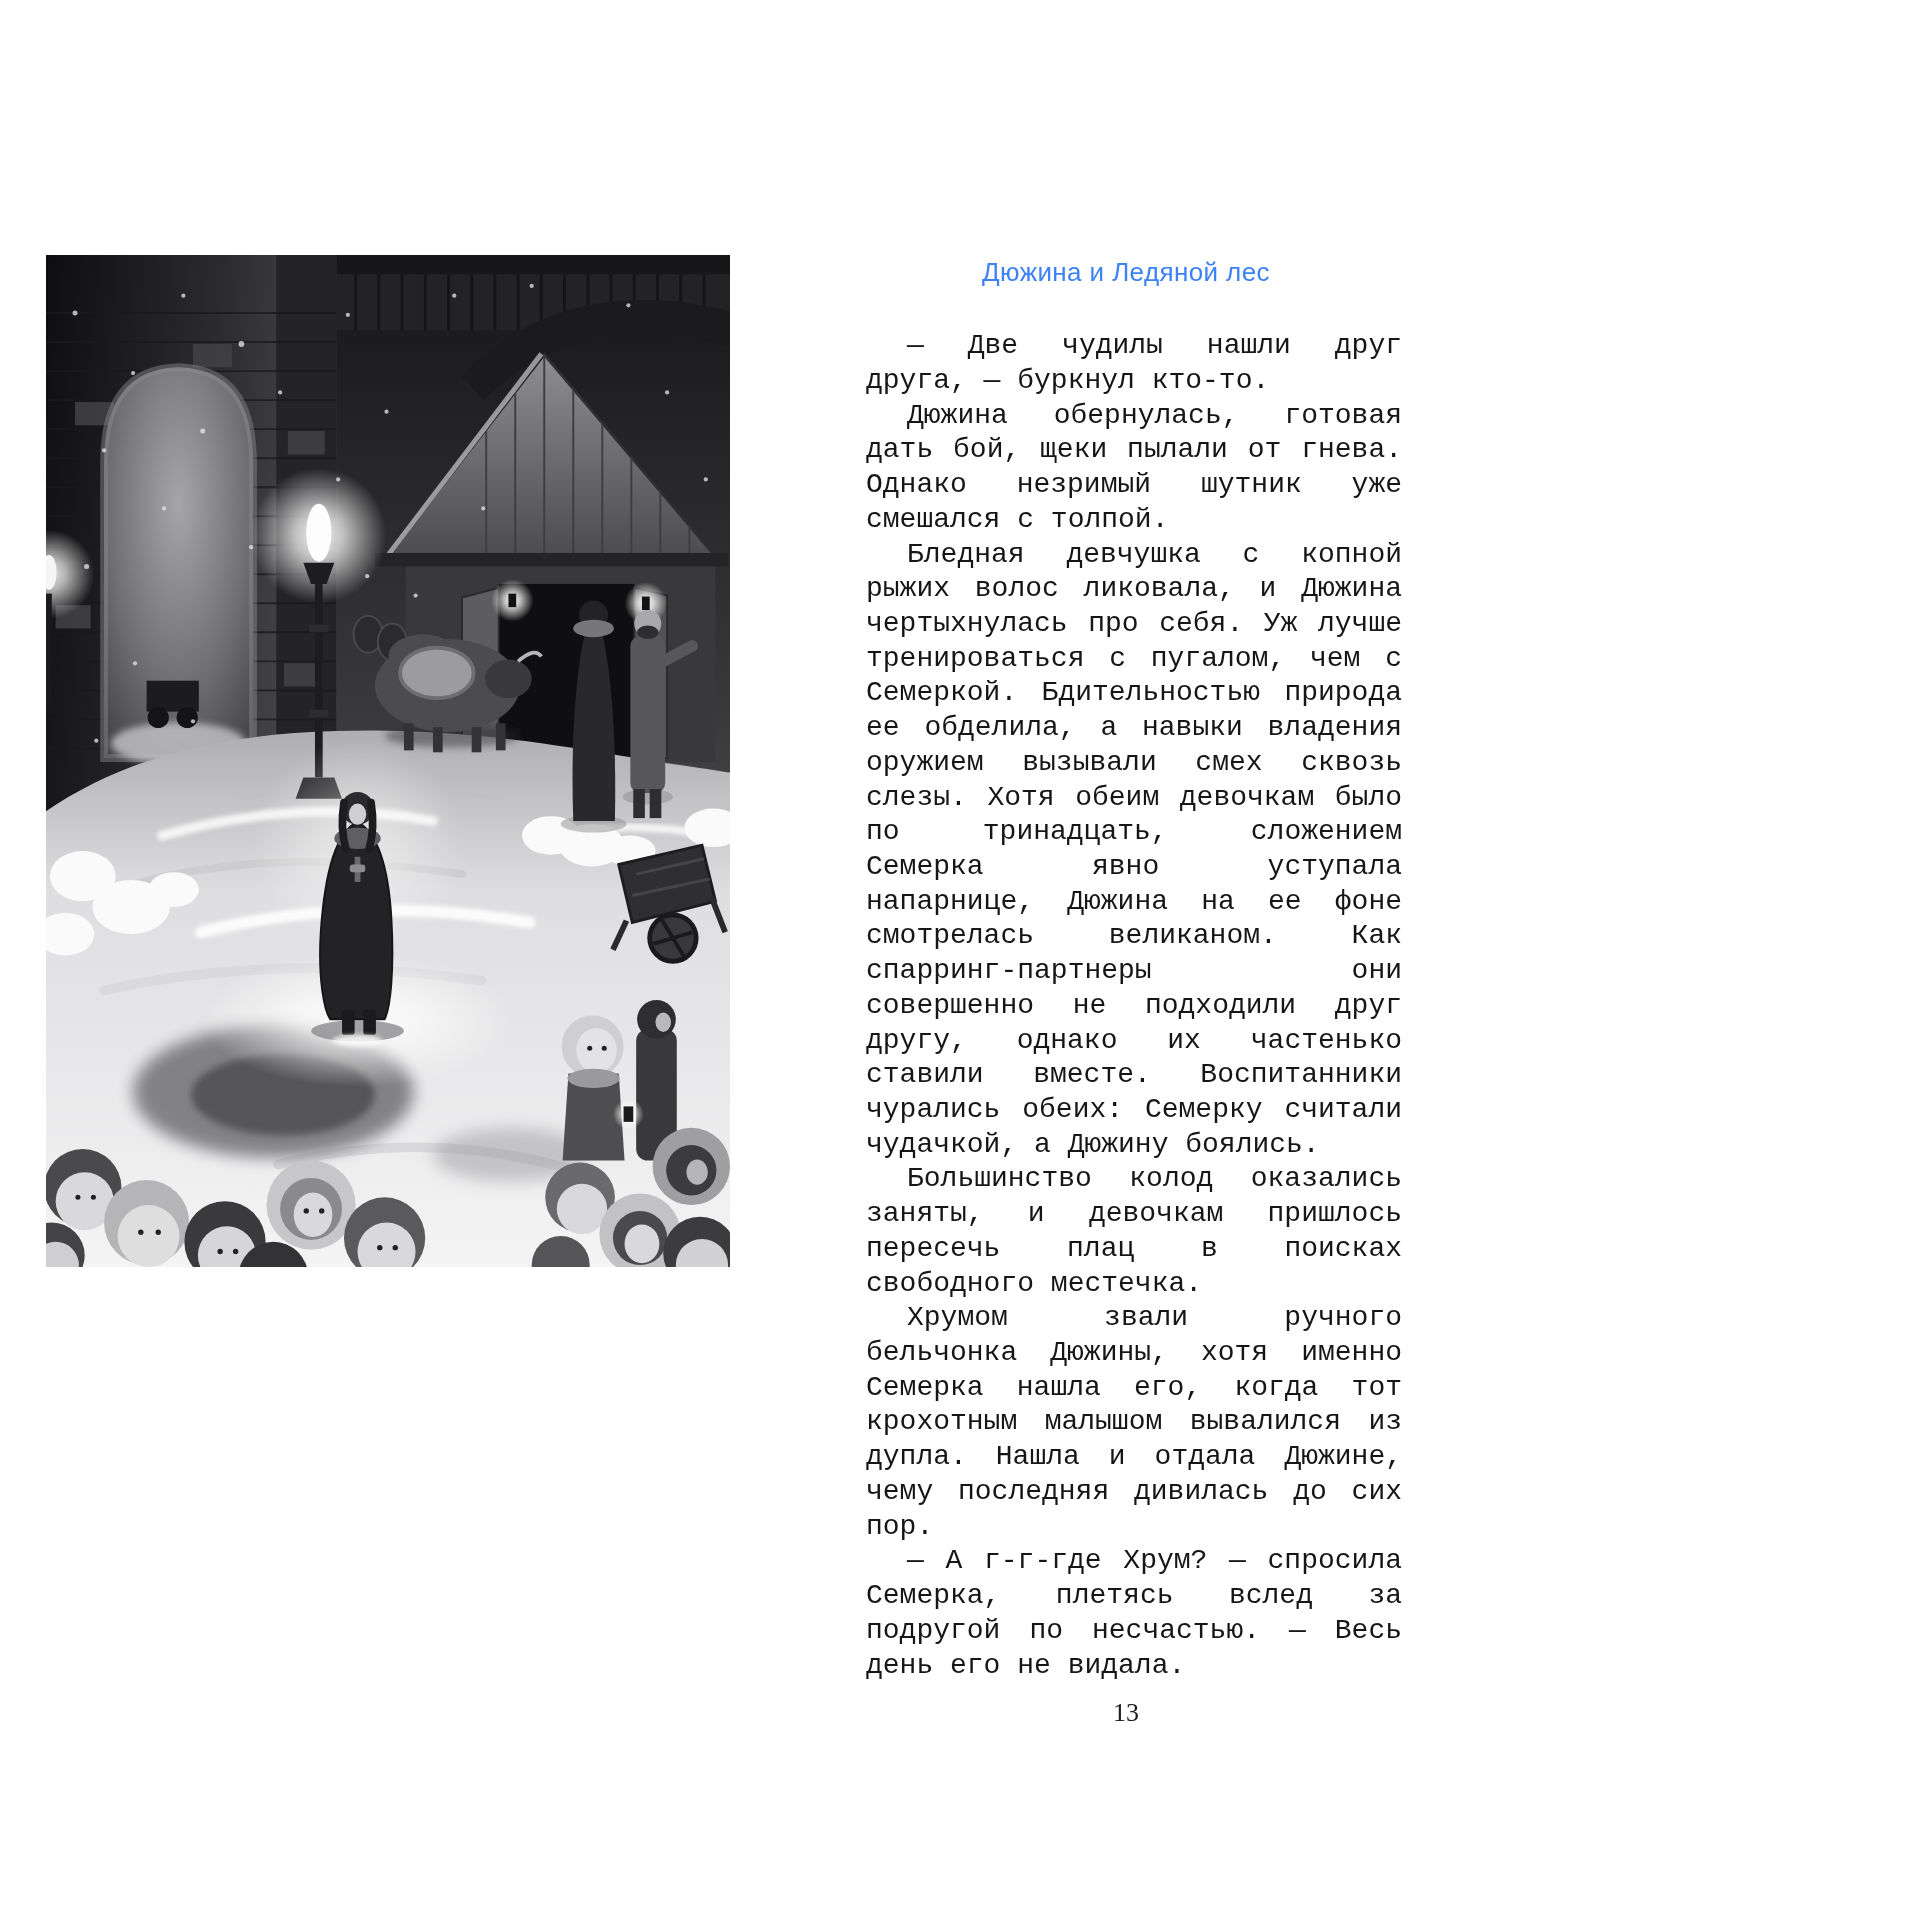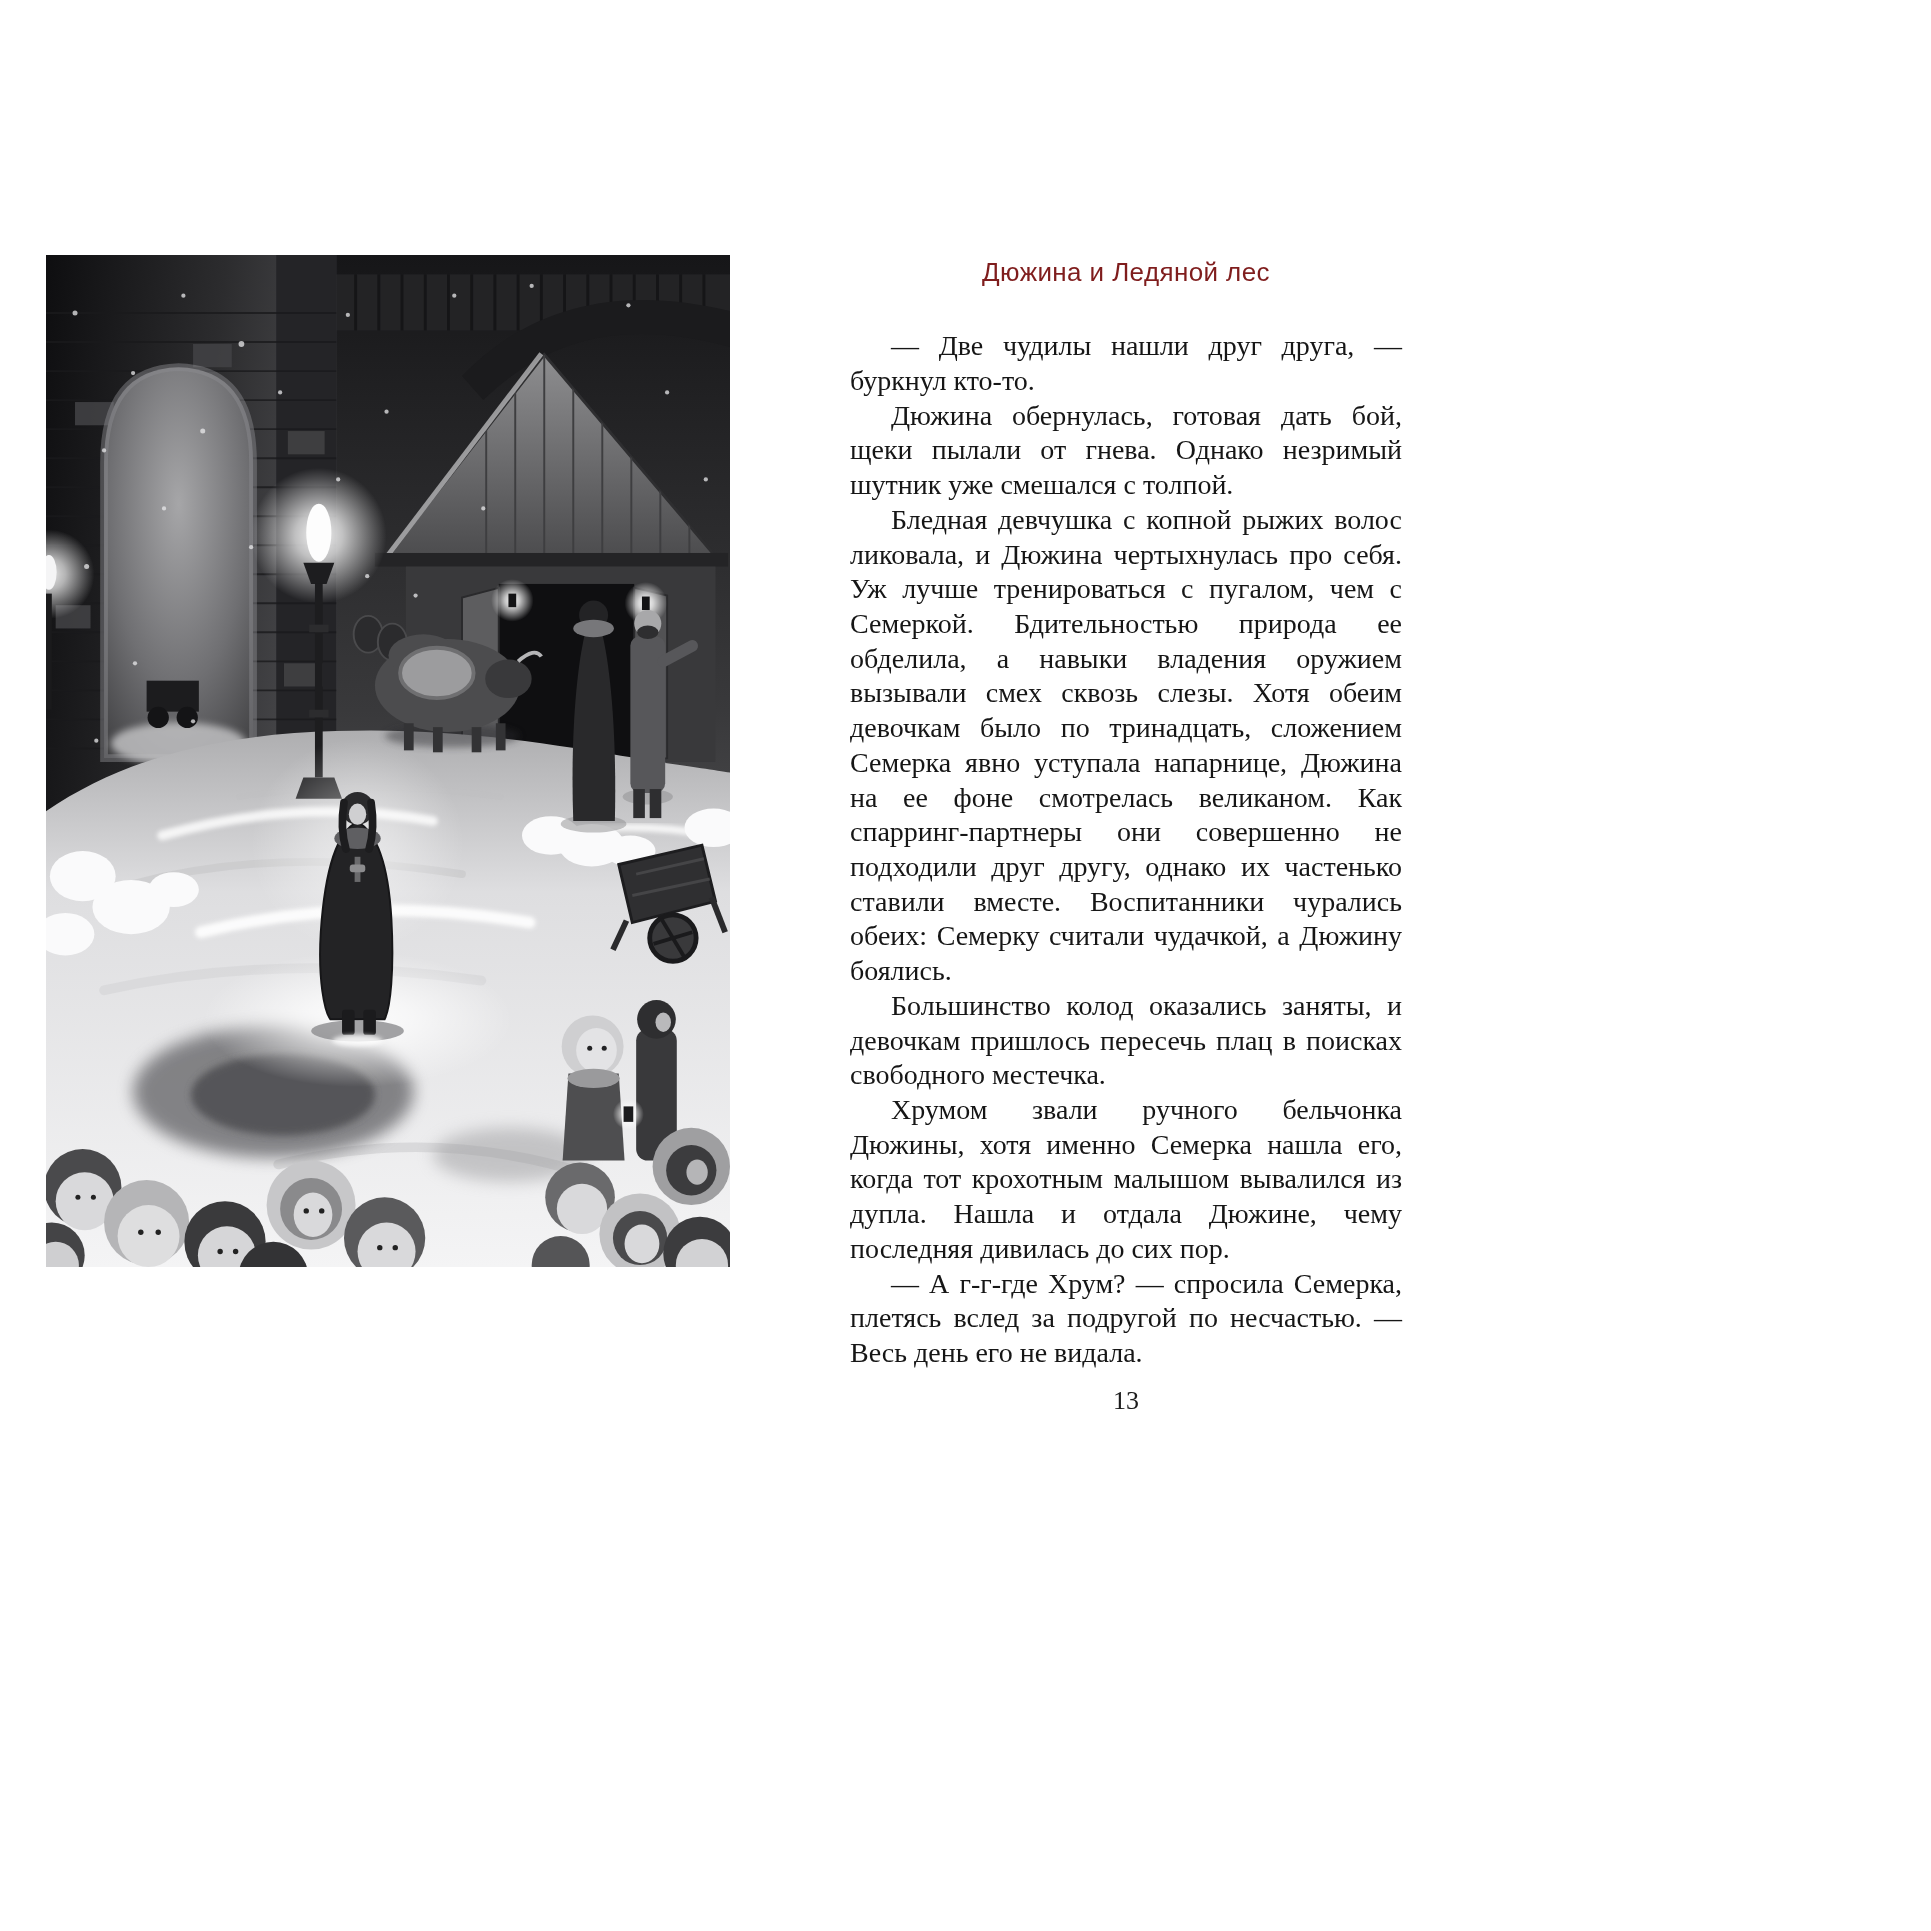--- a/index.html
+++ b/index.html
@@ -7,28 +7,28 @@
 
   
   .illustration{position:absolute;left:46px;top:255px;width:684px;height:1012px;}
   .illustration svg{display:block;width:100%;height:100%;}
 
   
   .text-page{position:absolute;left:850px;top:257px;width:552px;color:#161616;}
   .running-title{
     font-family:"Liberation Sans",sans-serif;
     font-size:26px;line-height:1.2;text-align:center;
-    letter-spacing:0.4px;color:#7f1d1d;
+    letter-spacing:0.4px;color:#3b82f6;
   }
   .body-text{
     margin-top:41px;
-    font-family:Liberation Serif, serif;
+    font-family:Liberation Mono, monospace;
     font-size:28px;line-height:1.24;
     text-align:justify;
-    -webkit-hyphens:auto;hyphens:auto;
+    -webkit-hyphens:auto;hyphens:auto;margin-left:16px;
   }
   .para{margin:0;text-indent:41px;}
   .page-number{
     margin-top:15px;text-align:center;
     font-family:"Liberation Serif",serif;
     font-size:26px;color:#1d1d1d;
   }
 </style>
 </head>
 <body>

